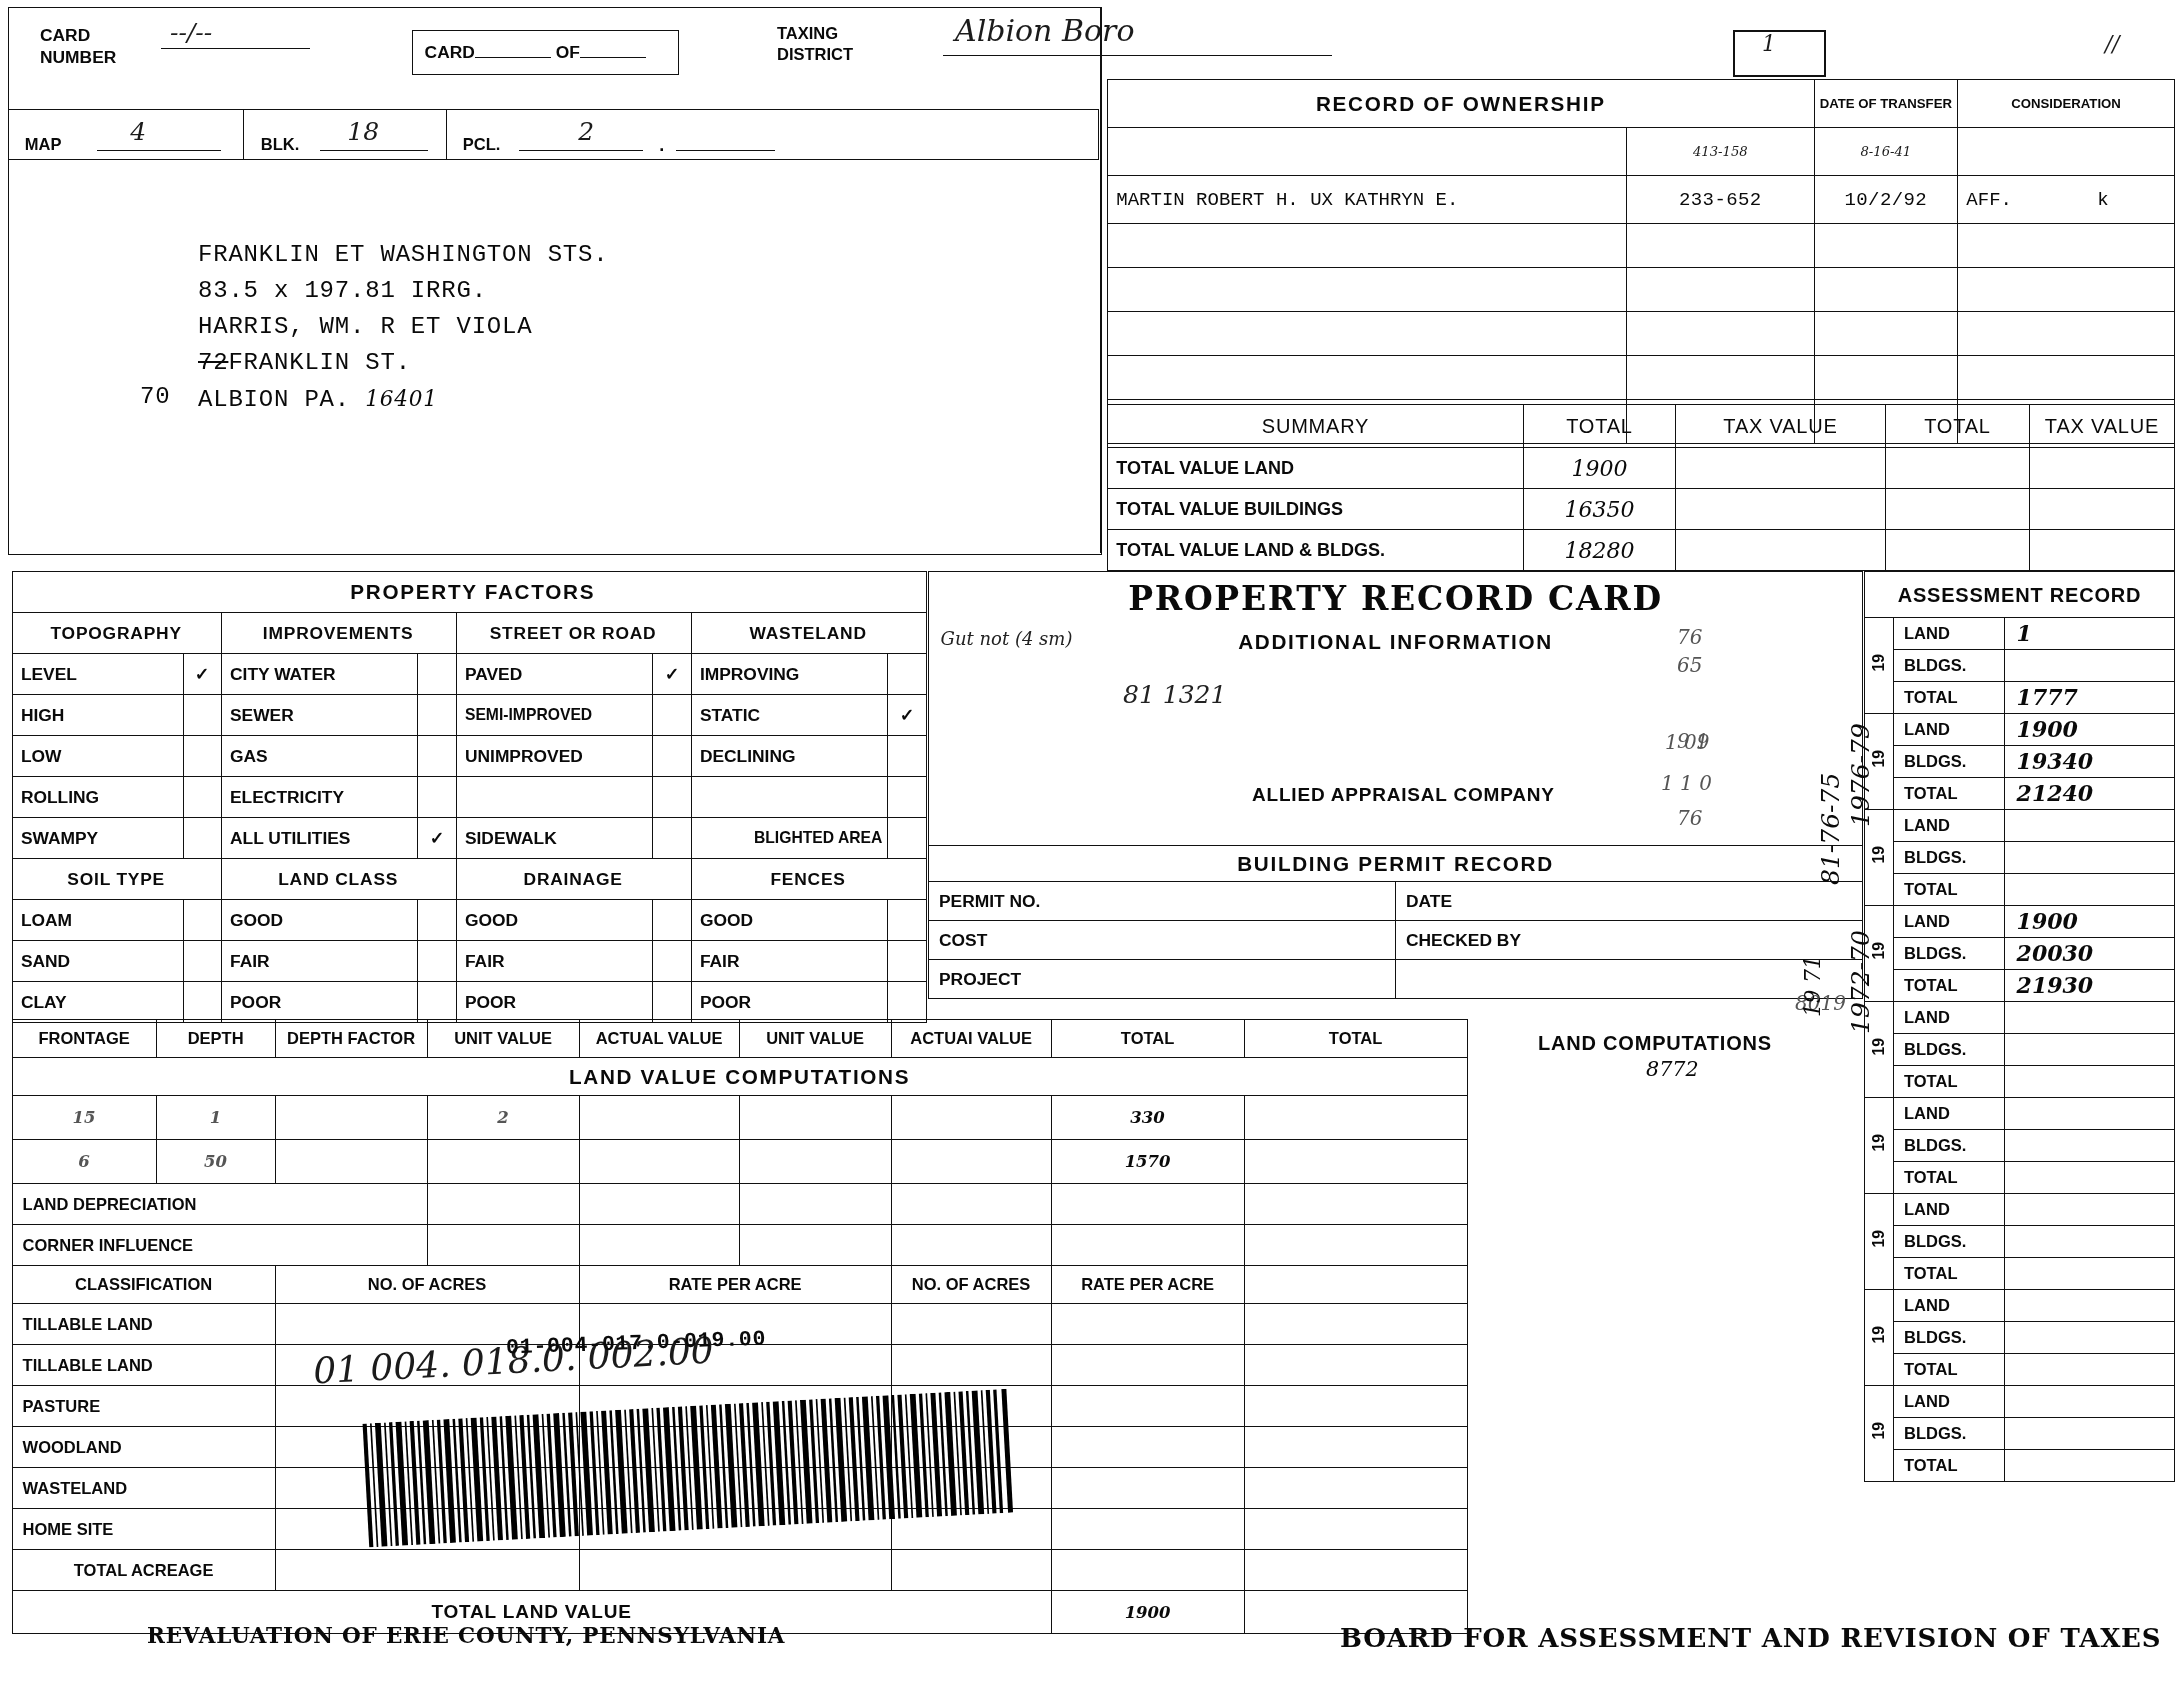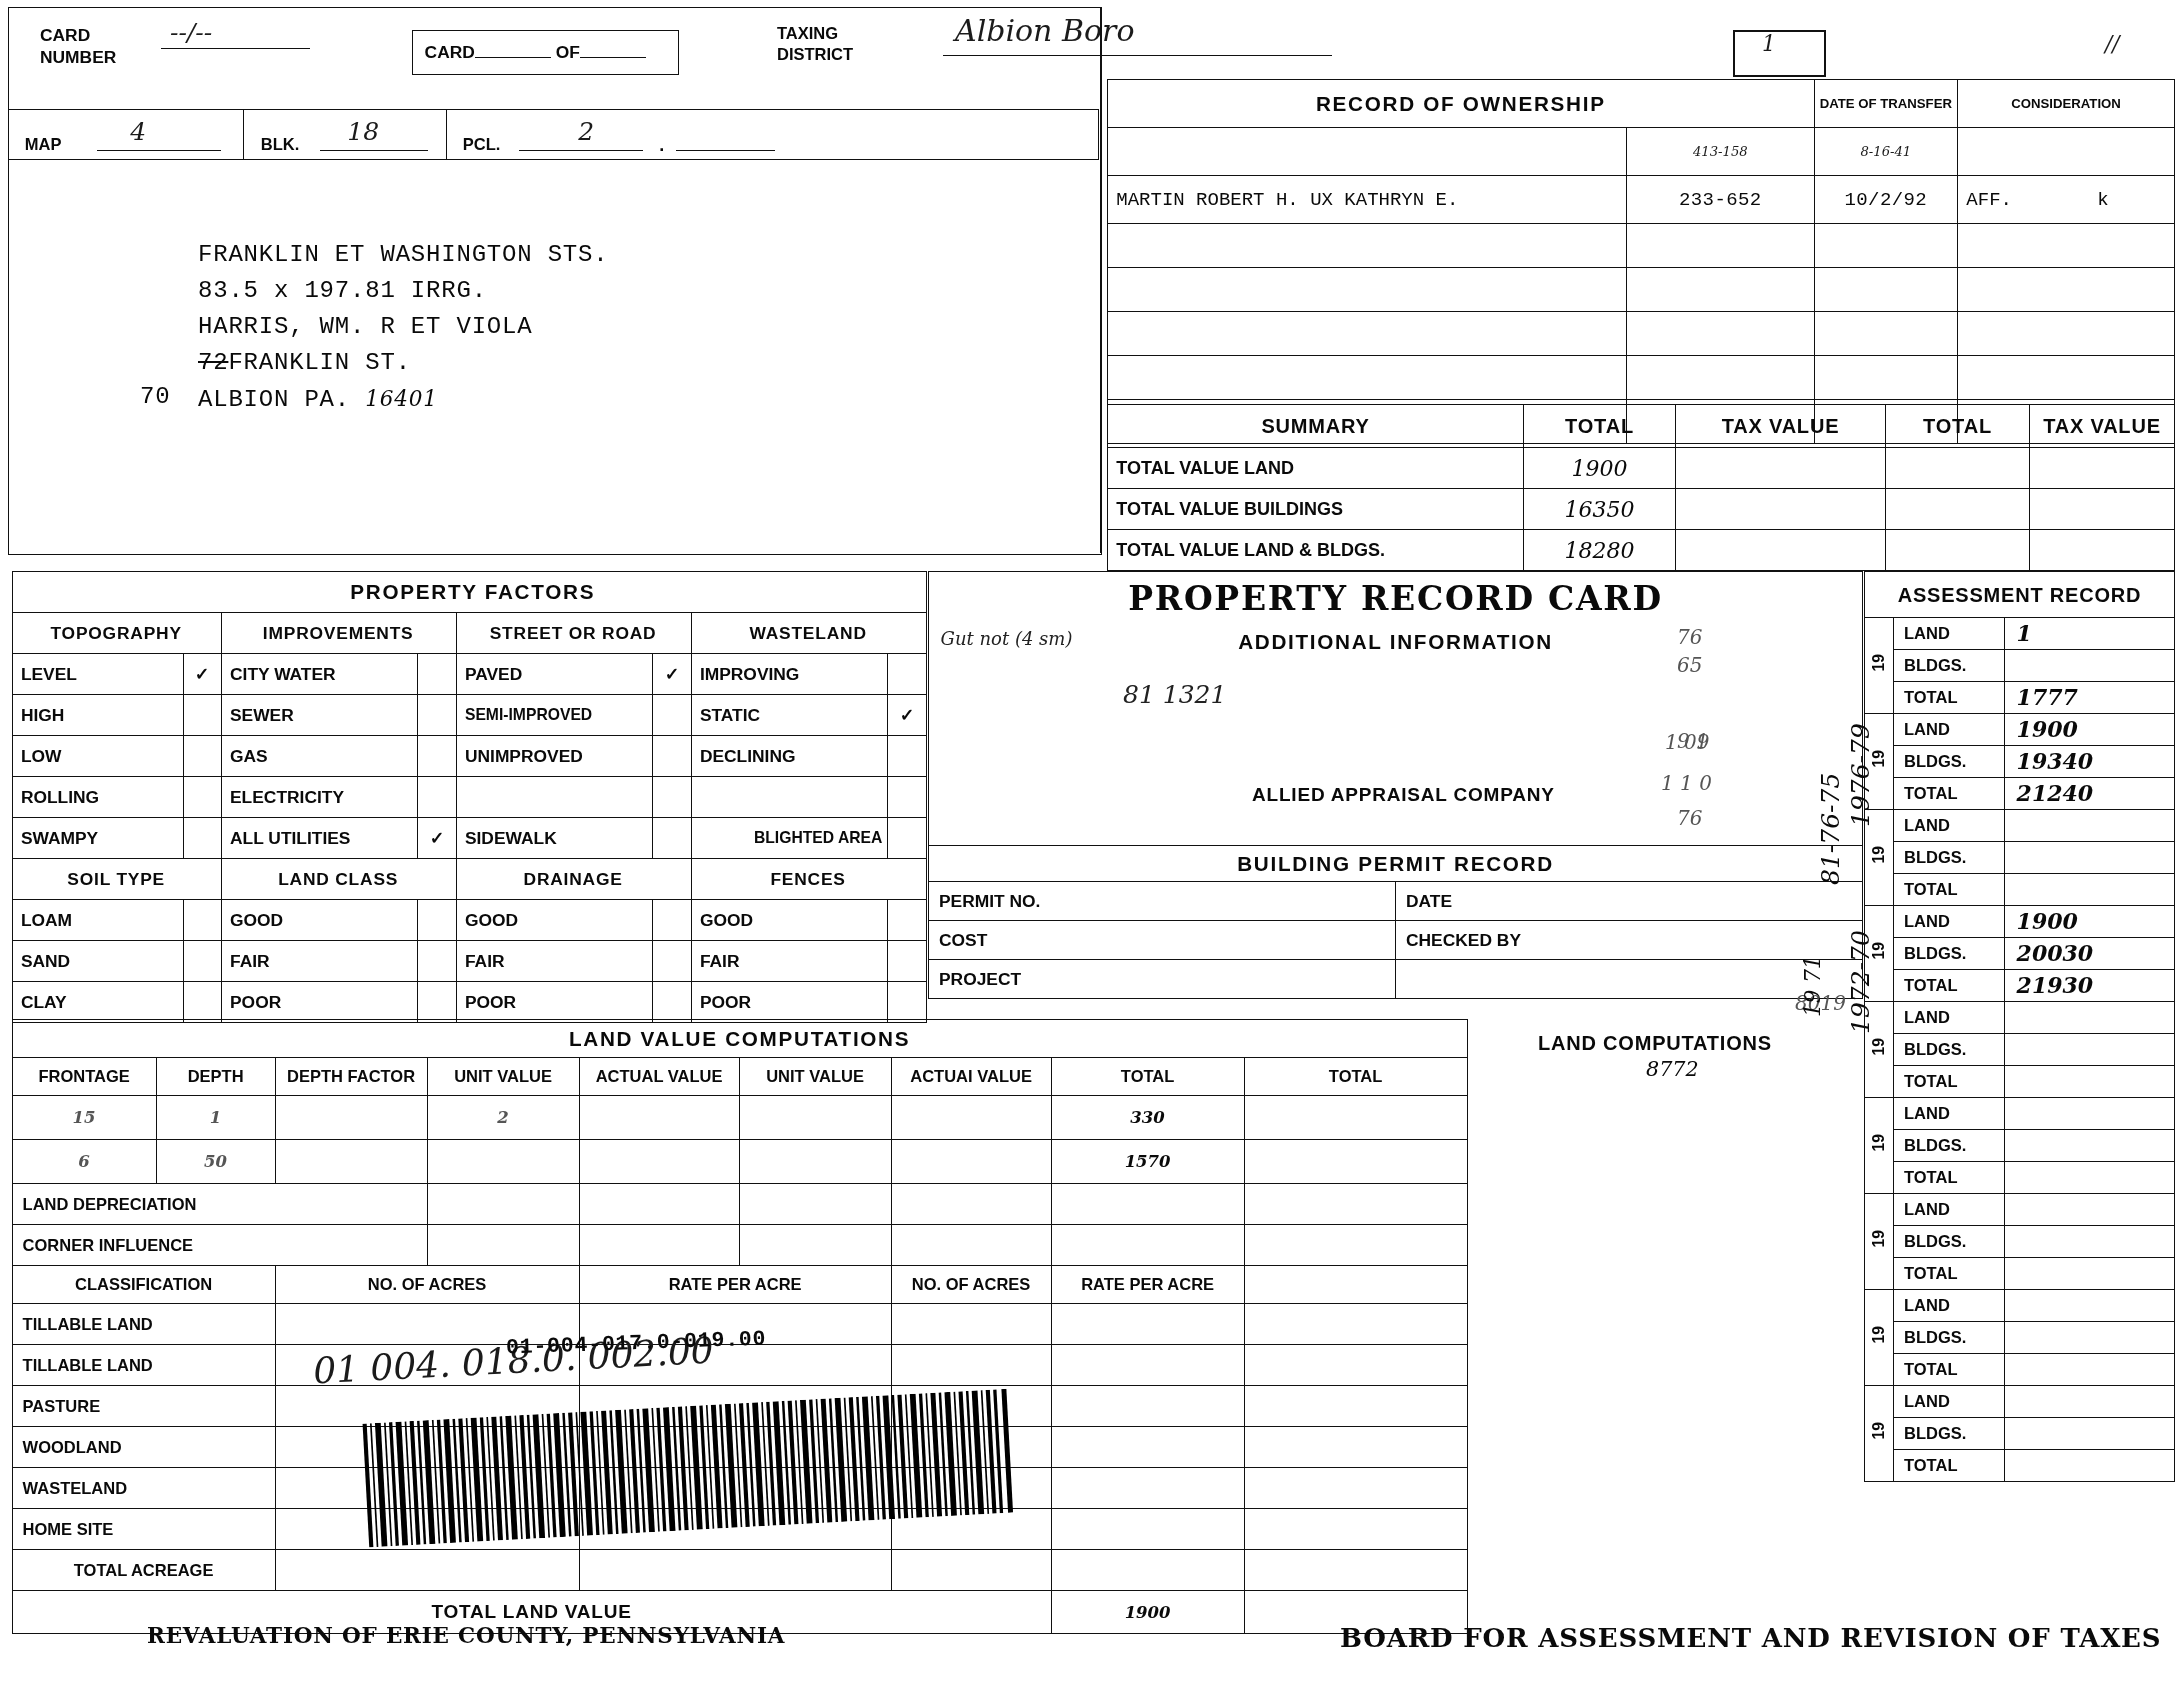--- a/index.html
+++ b/index.html
@@ -99,21 +99,21 @@
   #own {
     left: 1107px; top: 79px; width: 1068px; height: 471px;
   }
   #own table { border-collapse: collapse; width: 100%; }
   #own td, #own th { border: 1.7px solid #111; }
   .own-title { font-size: 20.7px; font-weight: bold; letter-spacing: 1.7px; text-align: center; }
   .own-sub { font-size: 13.2px; font-weight: bold; text-align: center; line-height: 15.7px; }
   .own-name { font-size: 19px; font-family: "Liberation Mono", monospace; padding-left: 8.3px; }
 
   
-  .sum-title { font-size: 20px; font-weight: bold; letter-spacing: 0.8px; text-align:center; }
+  .sum-title { font-size: 20px; font-weight: normal; letter-spacing: 0.8px; text-align:center; }
   .sum-row { font-size: 18px; font-weight: bold; padding-left: 8.3px; }
 
   
   #factors { left: 11.6px; top: 571px; width: 915px; }
   #factors table { border-collapse: collapse; width: 100%; }
   #factors td { border: 1.7px solid #111; height: 38px; font-size: 17.4px; font-weight: bold; padding-left: 8.3px; }
   #factors td.ck { width: 33px; padding: 0; }
   #factors td.hd { text-align: center; font-size: 17.4px; letter-spacing: 0.8px; padding-left: 0; }
   #factors td.title { text-align:center; font-size: 20.7px; letter-spacing: 1.7px; }
   .chk { font-family: "DejaVu Serif", serif; font-size: 23px; text-align:center; }
@@ -620,32 +620,32 @@
             <td class="val"></td>
           </tr>
     </tbody>
       </table>
   </div>
 
   <div class="abs" id="lvc">
     <table>
       <tbody>
           <tr>
-        <td class="title" colspan="9">LAND   VALUE   COMPUTATIONS</td>
-      </tr>
-      <tr>
         <td style="width:141px;">FRONTAGE</td>
         <td style="width:116px;">DEPTH</td>
         <td style="width:149px;">DEPTH FACTOR</td>
         <td style="width:149px;">UNIT VALUE</td>
         <td style="width:157px;">ACTUAL VALUE</td>
         <td style="width:149px;">UNIT VALUE</td>
         <td style="width:157px;">ACTUAI VALUE</td>
         <td style="width:190px;">TOTAL</td>
         <td>TOTAL</td>
+      </tr>
+      <tr>
+        <td class="title" colspan="9">LAND   VALUE   COMPUTATIONS</td>
       </tr>
       <tr>
         <td class="hw faint" style="height:41px;">15</td>
         <td class="hw faint">1</td>
         <td class="hw faint"></td>
         <td class="hw faint">2</td>
         <td class="hw faint"></td>
         <td class="hw faint"></td>
         <td class="hw faint"></td>
         <td class="hw">330</td>

